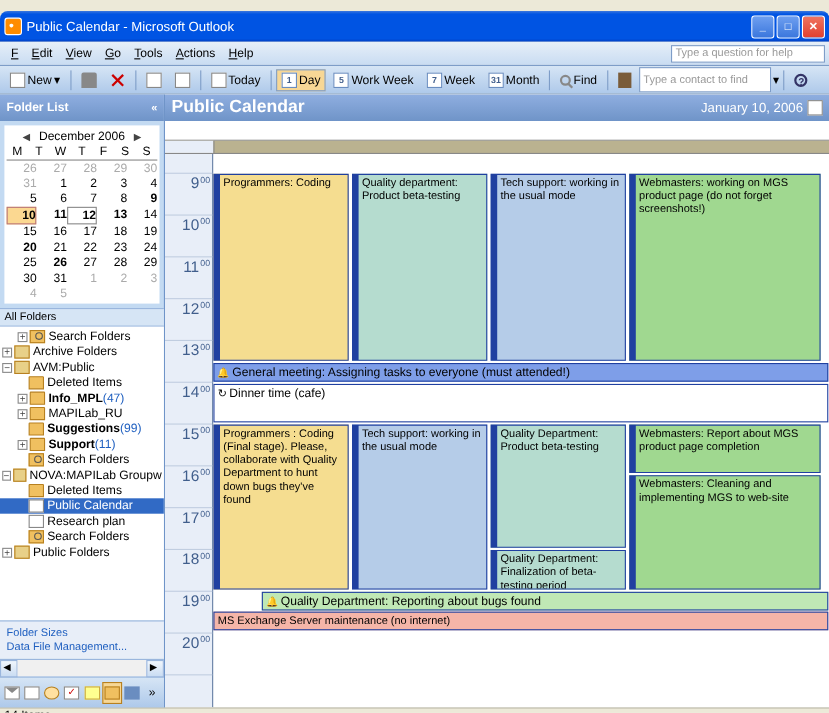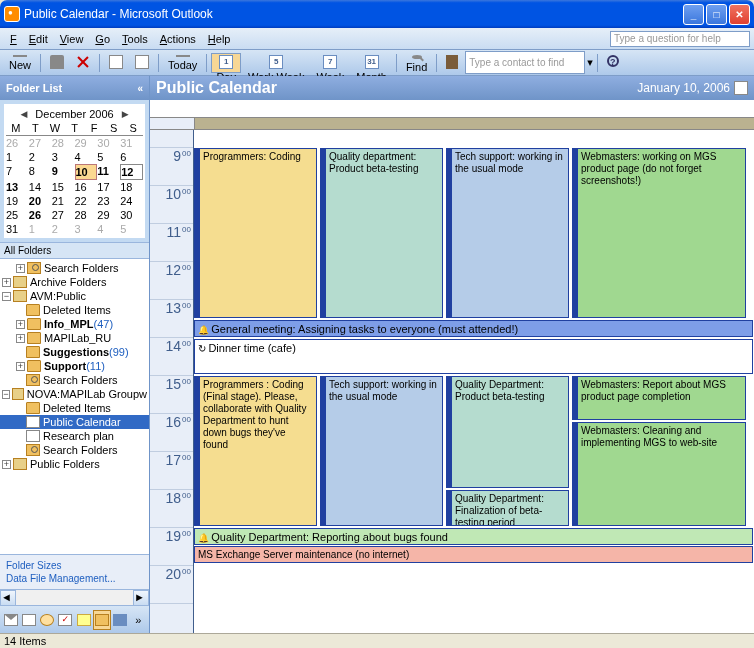--- a/index.html
+++ b/index.html
@@ -1,37 +1,37 @@
 <!DOCTYPE html>
 <html><head>
 <meta charset="utf-8">
 <style>
 * { box-sizing: border-box; margin: 0; padding: 0; font-family: Tahoma, sans-serif; font-size: 11px; }
 body { background: #ece9d8; width: 754px; height: 648px; overflow: hidden; }
 
 
-.titlebar { height: 28px; background: linear-gradient(#3b77dd, #0054e3 10%, #0054e3 90%, #003dbf); display: flex; align-items: center; padding: 0 4px; border-radius: 7px 7px 0 0; }
+.titlebar { height: 28px; background: linear-gradient(#3b77dd, #0054e3 10%, #0054e3 90%, #003dbf); display: flex; align-items: center; padding: 0 4px; border-radius: 7px 7px 0 0; margin-top: 10px; }
 .titlebar .app-icon { width: 16px; height: 16px; background: #ff8c00; border: 1px solid #fff; border-radius: 3px; margin-right: 4px; position: relative; }
 .titlebar .app-icon::after { content: "●"; color: #fff; font-size: 8px; position: absolute; top: 1px; left: 3px; }
 .titlebar .title-text { color: #fff; font-size: 12px; flex: 1; }
 .winbtns { display: flex; gap: 2px; }
 .winbtn { width: 21px; height: 21px; border-radius: 3px; border: 1px solid #fff; display: flex; align-items: center; justify-content: center; color: #fff; font-size: 10px; font-weight: bold; }
 .winbtn.min, .winbtn.max { background: linear-gradient(#6e9ff0, #3b77dd); }
 .winbtn.close { background: linear-gradient(#f07460, #e04030); }
 
 
 .menubar { height: 22px; background: linear-gradient(#e6eff8, #c9dcf2); border-bottom: 1px solid #7e9dc8; display: flex; align-items: center; padding: 0 4px; }
 .menubar .menu-item { padding: 2px 6px; cursor: default; }
 .menubar .menu-item u { text-decoration: underline; }
 .menubar .help-box { margin-left: auto; padding-left: 28px; }
 .menubar .help-box input { width: 140px; height: 16px; border: 1px solid #7e9dc8; padding: 0 3px; font-size: 10px; color: #999; }
 
 
 .toolbar { height: 26px; background: linear-gradient(#d6e5f5, #aec9ea); border-bottom: 1px solid #7e9dc8; display: flex; align-items: center; padding: 0 4px; gap: 2px; }
-.tbtn { height: 20px; padding: 1px 4px; display: flex; align-items: center; gap: 2px; border: 1px solid transparent; cursor: default; flex-direction: column; }
+.tbtn { height: 20px; padding: 1px 4px; display: flex; align-items: center; gap: 2px; border: 1px solid transparent; cursor: default; }
 .tbtn.active { border: 1px solid #7e9dc8; background: #f7d795; }
 .tbtn .ticon { width: 14px; height: 14px; display: inline-block; }
 .sep { width: 1px; height: 18px; background: #7e9dc8; margin: 0 2px; }
 .ticon.new { background: #fff; border: 1px solid #888; position: relative; }
 .ticon.print { background: #888; border-radius: 2px 2px 0 0; }
 .ticon.del { position: relative; }
 .ticon.del::before, .ticon.del::after { content: ""; position: absolute; width: 14px; height: 2px; background: #c00; top: 6px; left: 0; }
 .ticon.del::before { transform: rotate(45deg); }
 .ticon.del::after { transform: rotate(-45deg); }
 .ticon.cal { background: #fff; border: 1px solid #888; }
@@ -48,21 +48,21 @@
 
 
 .folder-panel { width: 150px; background: #c3daf2; border-right: 1px solid #6f94c8; display: flex; flex-direction: column; }
 .panel-header { height: 24px; background: linear-gradient(#8faee0, #6f94c8); color: #fff; font-size: 16px; font-weight: bold; padding: 2px 6px; display: flex; align-items: center; }
 .panel-header .chev { margin-left: auto; font-size: 10px; }
 
 .date-nav { background: #fff; margin: 4px; padding: 2px; }
 .month-head { display: flex; align-items: center; justify-content: center; gap: 8px; font-size: 11px; padding: 2px 0; }
 .month-head .arrow { cursor: pointer; font-size: 9px; color: #444; }
 .dow { display: grid; grid-template-columns: repeat(7, 1fr); text-align: center; font-size: 10px; border-bottom: 1px solid #888; padding-bottom: 1px; }
-.days { display: grid; grid-template-columns: repeat(6, 1fr); text-align: left; font-size: 10px; }
+.days { display: grid; grid-template-columns: repeat(5, 1fr); text-align: right; font-size: 10px; }
 .days span { padding: 1px 0; cursor: pointer; }
 .days .other { color: #aaa; }
 .days .today { background: #fbd891; border: 1px solid #b77; }
 .days .sel { border: 1px solid #888; }
 
 .section-head { background: #d6e5f5; border-top: 1px solid #9ab6dd; border-bottom: 1px solid #9ab6dd; padding: 2px 4px; font-size: 10px; }
 .tree { background: #fff; flex: 1; overflow: hidden; padding: 2px 0; font-size: 11px; }
 .tree .node { display: flex; align-items: center; padding: 1px 2px; white-space: nowrap; cursor: default; }
 .tree .node.selected { background: #316ac5; color: #fff; }
 .tree .exp { width: 9px; height: 9px; border: 1px solid #888; text-align: center; line-height: 7px; font-size: 9px; margin-right: 2px; color: #444; }
@@ -116,21 +116,21 @@
 .time-row.top-hidden { height: 18px; }
 .day-col { flex: 1; position: relative; background: #fff; }
 
 .appt { position: absolute; border: 1px solid #2040a0; border-left: 6px solid #2040a0; padding: 2px 3px; font-size: 10px; overflow: hidden; line-height: 12px; }
 .appt.yellow { background: #f5dd90; }
 .appt.teal { background: #b5dccf; }
 .appt.blue { background: #b5cce8; }
 .appt.green { background: #a0d890; }
 .appt.full-blue { background: #7e9ee8; border-left-width: 1px; }
 .appt.white { background: #fff; border-left-width: 1px; }
-.appt.lgreen { background: #c0e8b5; border-left-width: 1px; }
+.appt.lgreen { background: #c0e8b5; border-left-width: 1px; margin-left: 44px; }
 .appt.salmon { background: #f5b5a8; border-left-width: 1px; }
 .appt .bell { font-size: 9px; margin-right: 2px; }
 .appt .recur { font-size: 10px; margin-right: 2px; }
 
 
 .statusbar { height: 15px; background: #ece9d8; border-top: 1px solid #aca899; padding: 0 4px; font-size: 10px; display: flex; align-items: center; }
 </style>
 </head>
 <body>
 

